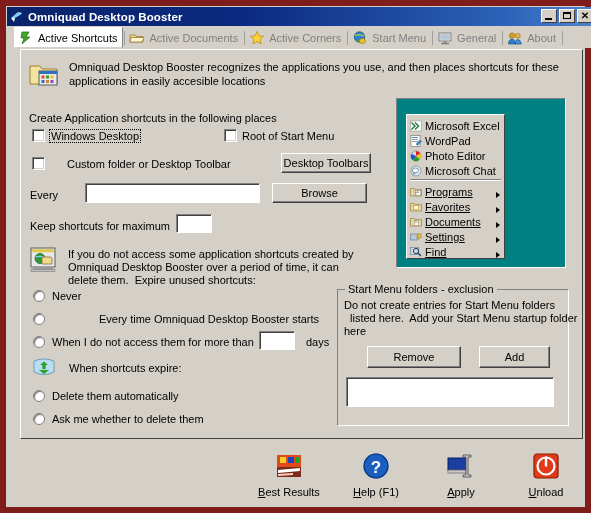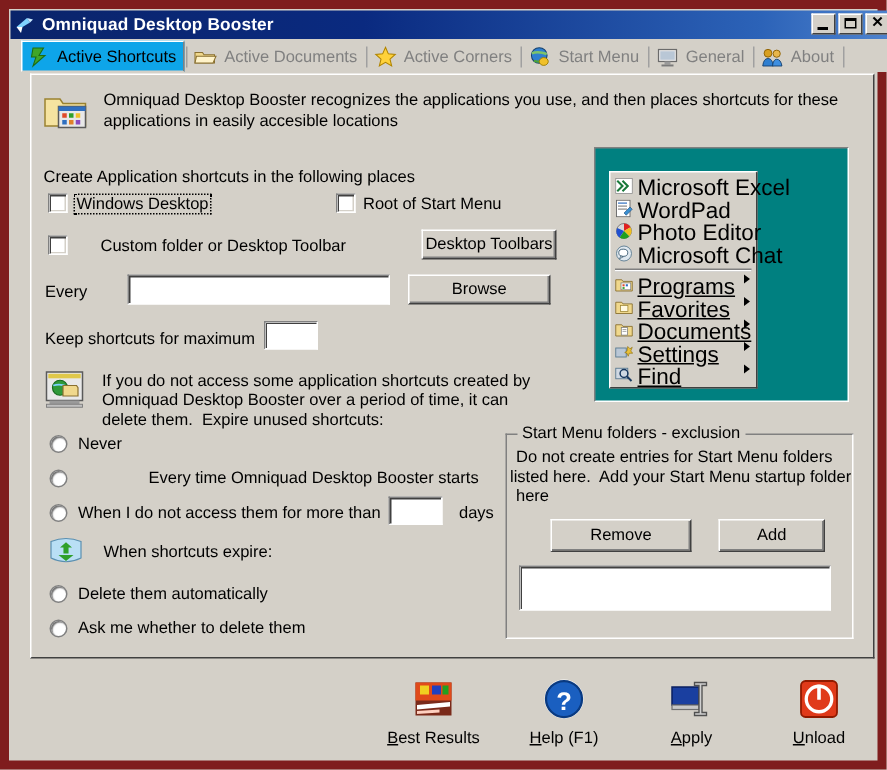--- a/index.html
+++ b/index.html
@@ -107,21 +107,21 @@
     height: 20px;
     padding: 0 5px 0 3px;
     font-size: 11px;
     color: #808080;
     white-space: nowrap;
     cursor: default;
     position: relative;
   }
   .tab.active {
     color: #000;
-    background: #0ea5e9;
+    background: #ffffff;
     border: 1px solid;
     border-color: #ffffff #808080 #d4d0c8 #ffffff;
     height: 21px;
     z-index: 3;
     box-sizing: border-box;
     font-weight: normal;
   }
   .tab-sep {
     width: 1px;
     height: 14px;
@@ -239,23 +239,23 @@
     left: 9px; top: 15px;
     width: 99px;
     background: #d4d0c8;
     border: 1px solid;
     border-color: #ffffff #404040 #404040 #ffffff;
     box-sizing: border-box;
     padding: 2px 1px 0 1px;
   }
   .smitem {
     display: flex;
-    align-items: flex-start;
+    align-items: flex-end;
     height: 15px;
-    font-size: 15px;
+    font-size: 11px;
     color: #000;
     padding-left: 2px;
     white-space: nowrap;
     position: relative;
     cursor: default;
   }
   .smicon {
     width: 12px; height: 12px;
     margin-right: 3px;
     flex: none;
@@ -595,21 +595,21 @@
           <span class="uline">Find</span>
           <span class="smarrow"></span>
         </div>
 
       </div>
     </div>
 
     <div class="groupbox" style="left:316px;top:239px;width:232px;height:137px;">
       <span class="groupbox-label" style="left:7px;top:-7px;">Start Menu folders - exclusion</span>
       <div class="ctext" style="left:6px;top:9px;">Do not create entries for Start Menu folders</div>
-      <div class="ctext" style="left:2px;top:22px;">listed here.  Add your Start Menu startup folder</div>
+      <div class="ctext" style="left:12px;top:22px;">listed here.  Add your Start Menu startup folder</div>
       <div class="ctext" style="left:6px;top:35px;">here</div>
 
       <div class="btn" style="left:8px;top:56px;width:94px;height:22px;margin-left:21px;">Remove</div>
       <div class="btn" style="left:141px;top:56px;width:71px;height:22px;">Add</div>
 
       <input class="tin" style="left: 8px; top: 87px; width: 208px; height: 30px;" value="">
     </div>
 
   </div>
 

